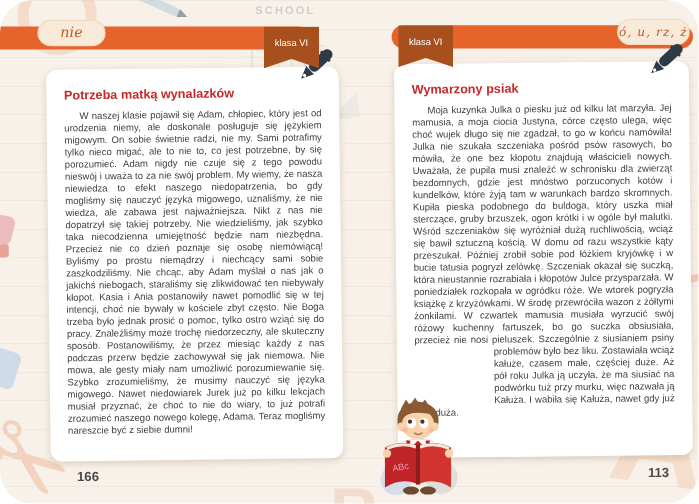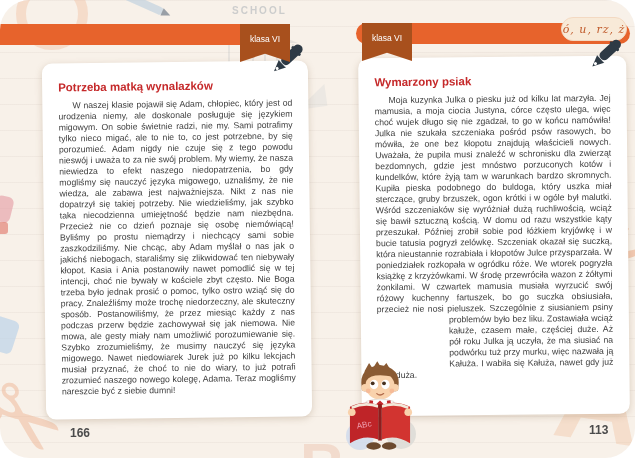--- a/index.html
+++ b/index.html
@@ -98,20 +98,23 @@
   <div class="doodle big-letter letter-a">A</div>
   <div class="doodle big-letter letter-r">R</div>
   <div class="doodle dot dot-blue"></div>
   <div class="doodle dot dot-gray"></div>
   <div class="doodle pink-edge"></div>
   <div class="doodle red-edge"></div>
   <div class="doodle blue-edge"></div>
   <div class="doodle triangle-ruler"></div>
 
   <div class="bar bar-left"></div>
+  <div class="hand-pill pill-nie">
+    <span>nie</span>
+  </div>
   <div class="small-pill pill-trudne-l">
     <span>trudne</span>
   </div>
   <div class="ribbon ribbon-l">
     <span>klasa VI</span>
   </div>
 
   <div class="bar bar-right"></div>
   <div class="ribbon ribbon-r">
     <span>klasa VI</span>

